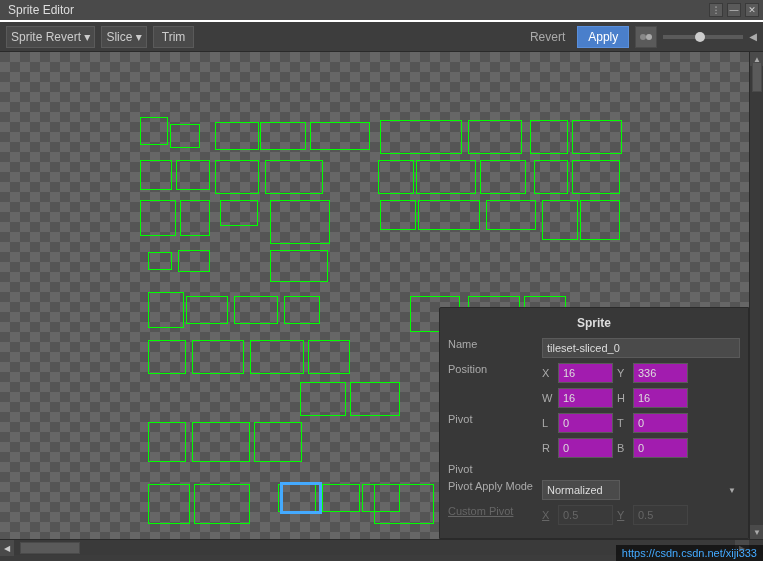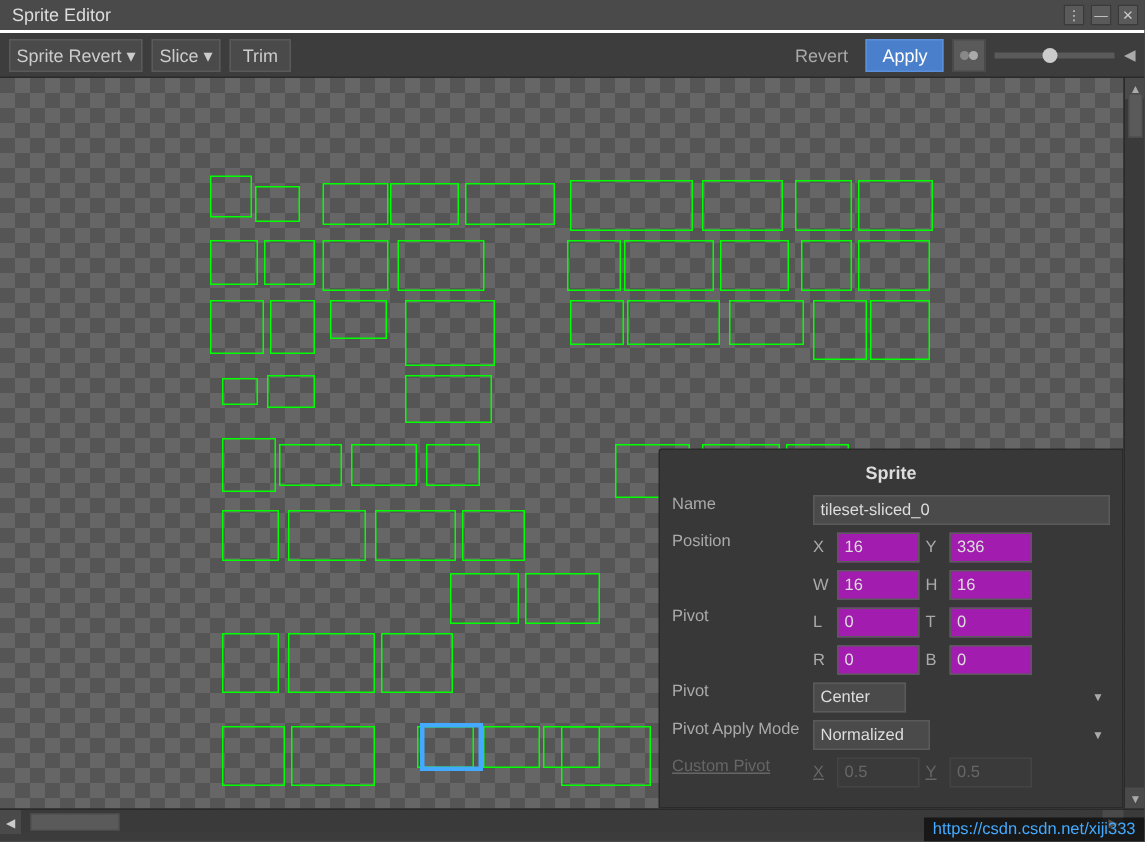--- a/index.html
+++ b/index.html
@@ -497,28 +497,20 @@
           </div>
           <div class="inspector-xy-group">
             <span class="xy-label">B</span>
             <input class="xy-input" type="text" value="0" style="">
           </div>
         </div>
       </div>
 
       <div class="inspector-row">
         <span class="inspector-label">Pivot</span>
-        <div class="select-wrapper">
-          <select class="inspector-select">
-            <option>Center</option>
-            <option>Top Left</option>
-            <option>Top</option>
-            <option>Custom</option>
-          </select>
-        </div>
       </div>
 
       <div class="inspector-row">
         <span class="inspector-label">Pivot Apply Mode</span>
         <div class="select-wrapper">
           <select class="inspector-select">
             <option>Normalized</option>
             <option>Pixels</option>
           </select>
         </div>

